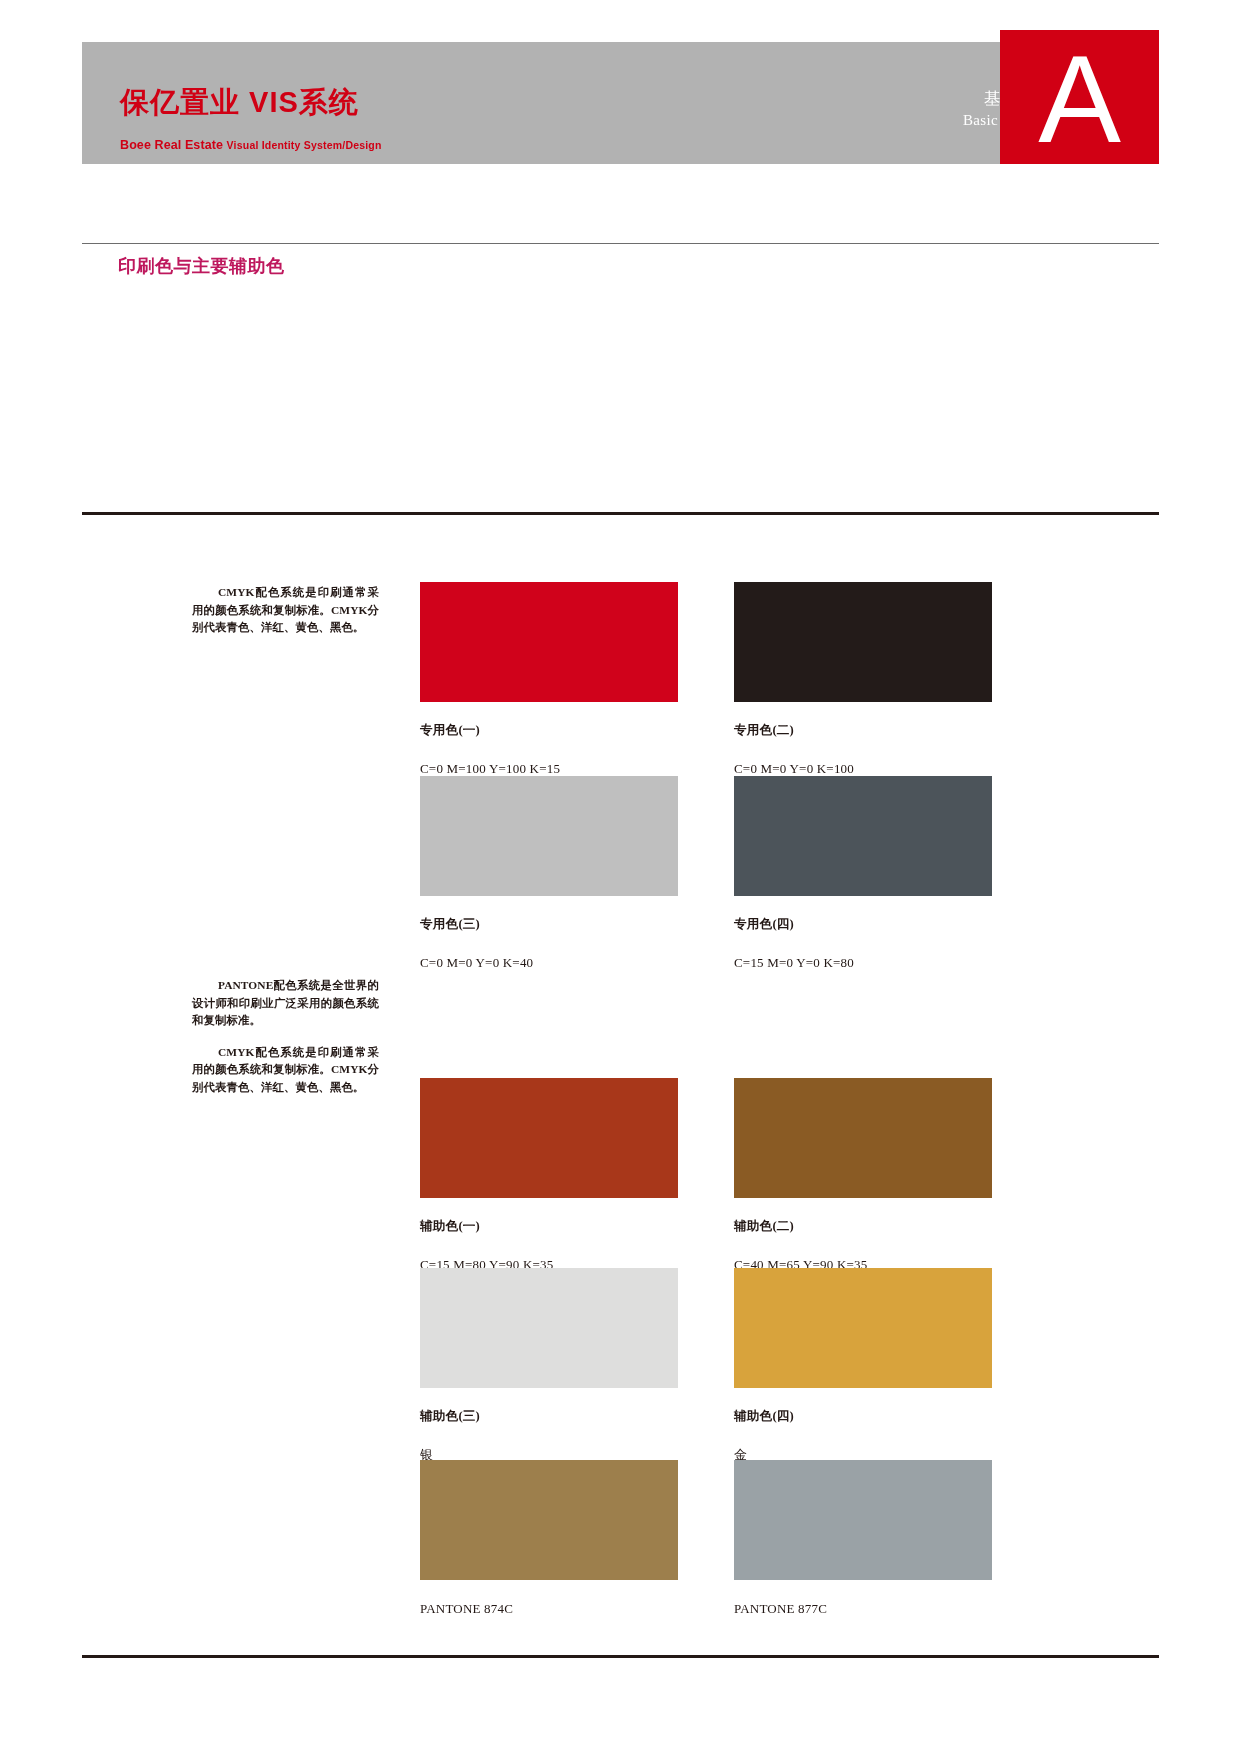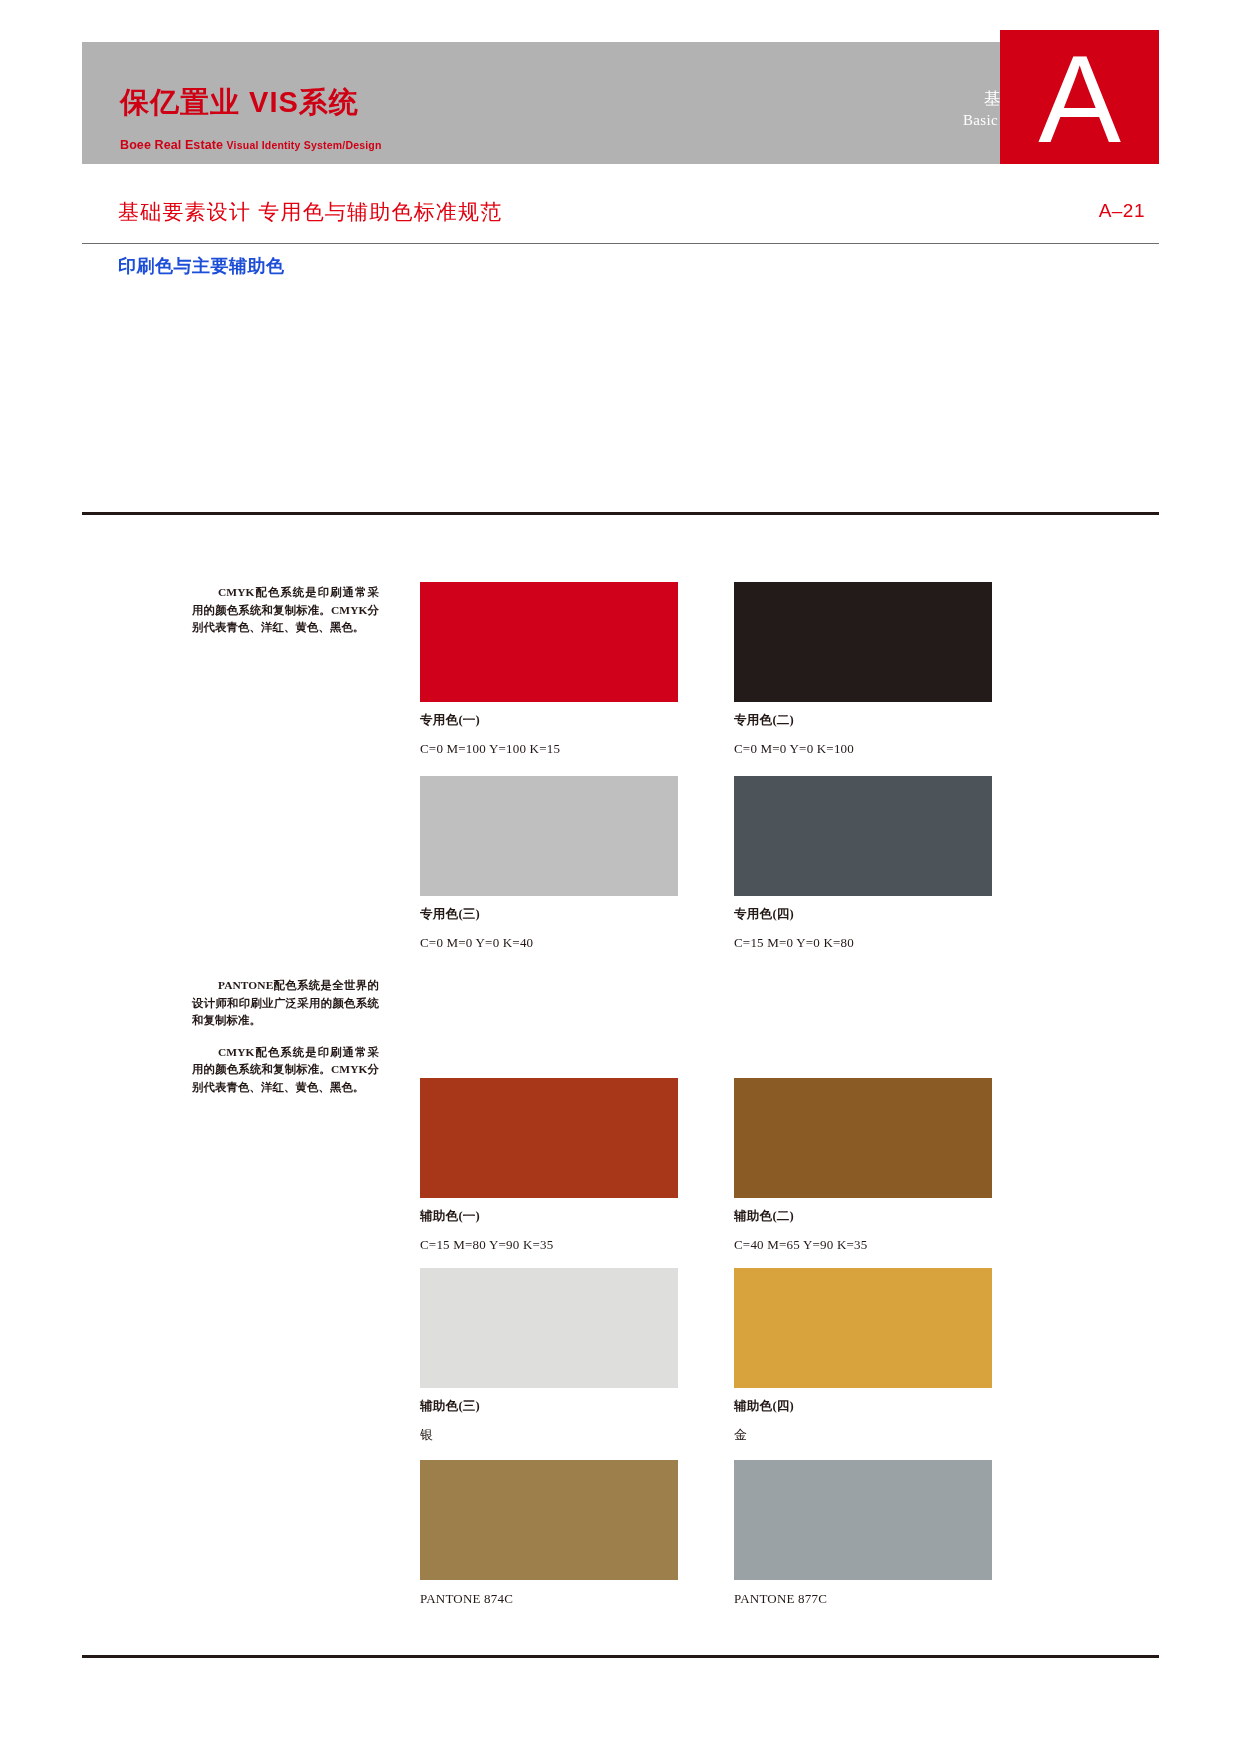--- a/index.html
+++ b/index.html
@@ -77,21 +77,21 @@
   }
   .rule-thin{
     position:absolute;left:82px;top:243px;width:1077px;height:1px;
     background:#6d6d6d;
   }
 
   
   .intro-head{
     position:absolute;left:118px;top:254px;
     font-family:"Liberation Sans",sans-serif;
-    font-weight:bold;font-size:18px;color:#1d4ed8;letter-spacing:0.5px;
+    font-weight:bold;font-size:18px;color:#be185d;letter-spacing:0.5px;
   }
   .intro-body{
     position:absolute;left:118px;top:288px;width:960px;
     font-family:"Liberation Serif",serif;
     font-size:14.2px;color:#151515;line-height:23px;letter-spacing:0.15px;
   }
   .intro-body p{margin:0;}
   .intro-body .ind{padding-left:28px;}
 
   
@@ -116,21 +116,21 @@
   .note .ind{text-indent:26px;}
   #note-1{left:178px;top:570px;}
   #note-2{left:178px;top:963px;}
 
   
   .swatch{position:absolute;}
   .swatch .chip{width:258px;height:120px;}
   .swatch .cap{
     font-family:"Liberation Serif",serif;
     font-size:12.6px;color:#231815;letter-spacing:0.2px;
-    margin-top:9px;line-height:19px;white-space:nowrap;
+    margin-top:19px;line-height:19px;white-space:nowrap;
   }
   .swatch .cap.cn{font-weight:bold;}
   .swatch .cap.val{font-weight:normal;font-size:13px;}
 
   .col-l{left:420px;}
   .col-r{left:734px;}
 </style>
 </head>
 <body>
 
@@ -149,24 +149,20 @@
     <div class="header-right">
       <div class="hr-cn">基础部分</div>
       <div class="hr-en">Basic Element</div>
     </div>
 
     <div class="logo-block">
       <div class="logo-a">A</div>
     </div>
   </div>
 
-  <div class="sec-title-row">
-    <div class="sec-title">基础要素设计  专用色与辅助色标准规范</div>
-    <div class="page-no">A–21</div>
-  </div>
   <div class="rule-thin"></div>
 
   <div class="intro-head">印刷色与主要辅助色</div>
 
   <div class="rule-heavy"></div>
 
   <div class="note" id="note-1">
     <p class="ind">CMYK配色系统是印刷通常采用的颜色系统和复制标准。CMYK分别代表青色、洋红、黄色、黑色。</p>
   </div>
 

